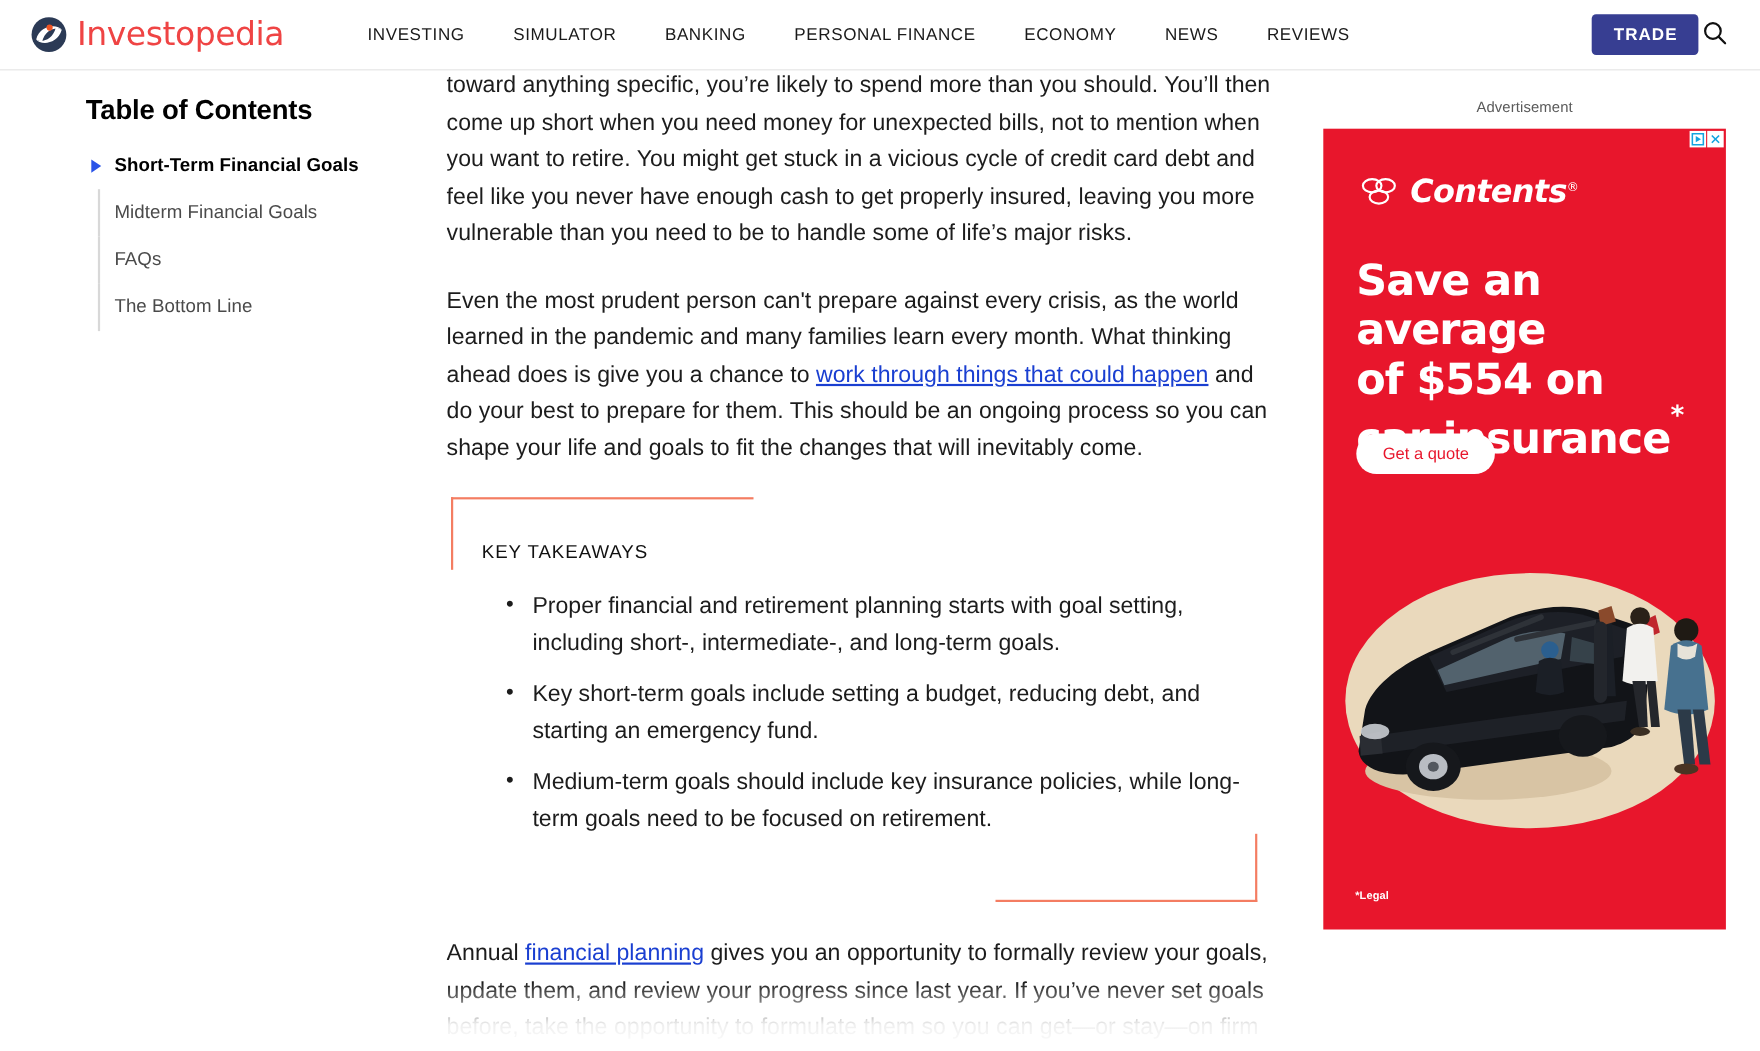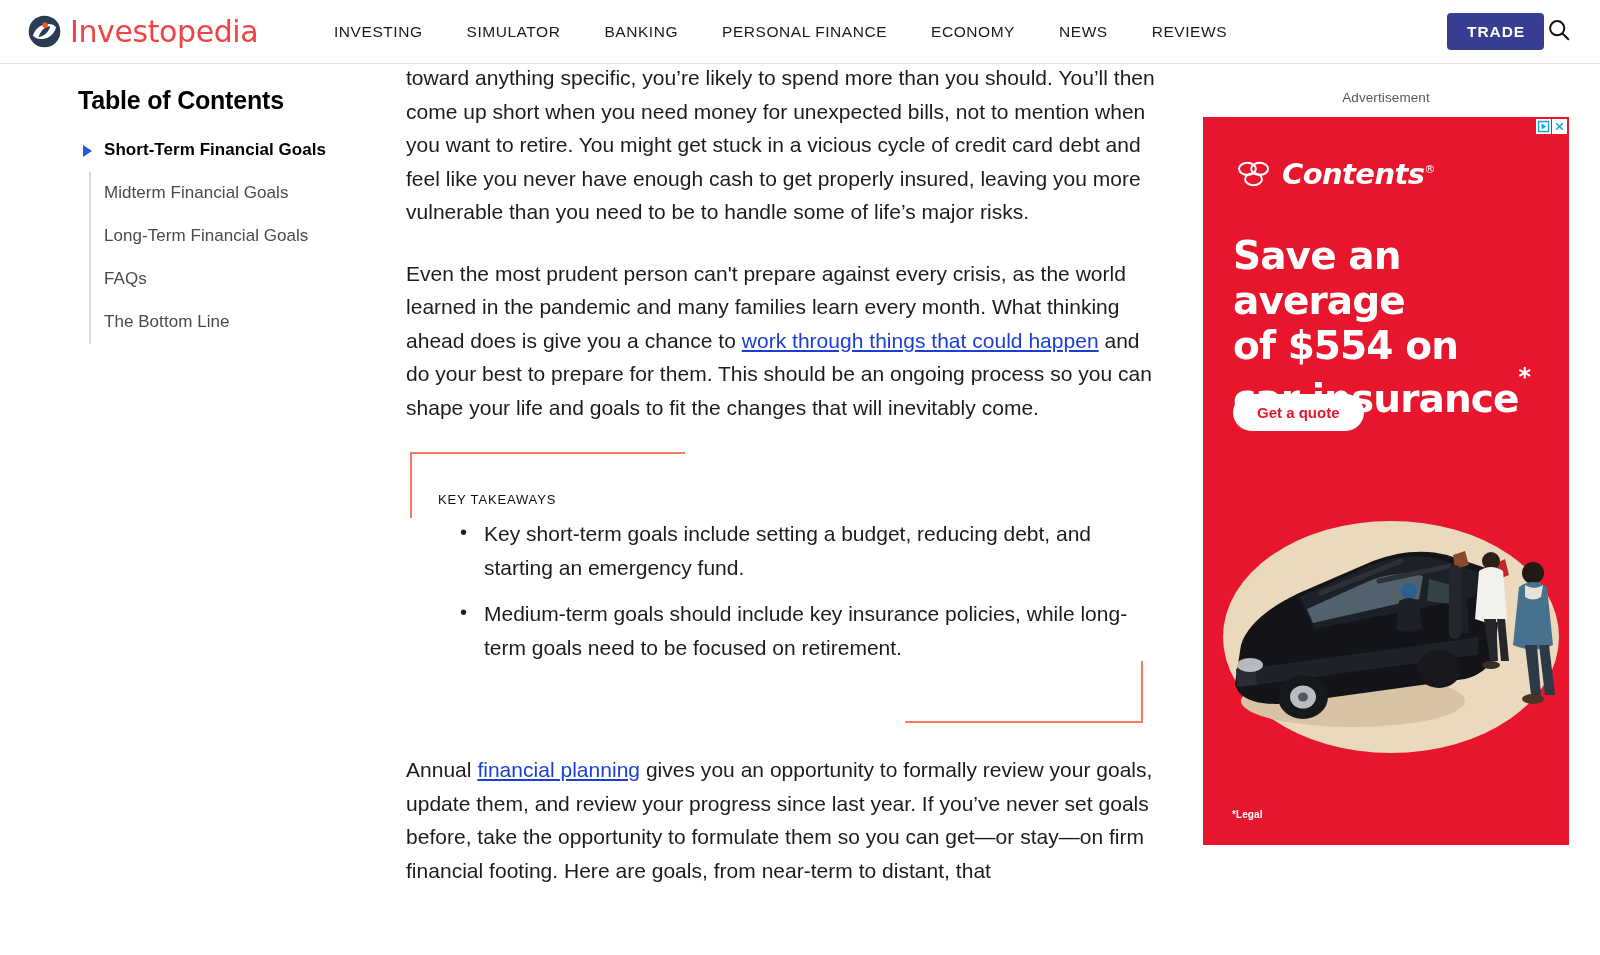--- a/index.html
+++ b/index.html
@@ -205,25 +205,25 @@
   }
   .corner-br {
     position: absolute;
     right: 0; bottom: 0;
     width: 238px; height: 62px;
     border-right: 2px solid #f47d62;
     border-bottom: 2px solid #f47d62;
   }
 
   .takeaways-title {
-    font-size: 13px;
+    font-size: 17px;
     letter-spacing: 0.85px;
     color: #111111;
     font-weight: 400;
-    margin: 0 0 10px 0;
+    margin: 0 0 22px 0;
     font-family: "Liberation Sans", sans-serif;
   }
 
   .takeaways-list {
     list-style: none;
     padding-left: 20px;
   }
   .takeaways-list li {
     position: relative;
     font-size: 21px;
@@ -323,21 +323,21 @@
   .ad-headline sup { font-size: 24px; top: -0.55em; position: relative; }
 
   .ad-cta {
     position: absolute;
     top: 277px; left: 30px;
     background: #ffffff;
     color: #e8162c;
     border: none;
     border-radius: 30px;
     font-size: 15px;
-    font-weight: 700;
+    font-weight: 400;
     padding: 11px 24px;
     cursor: pointer;
     font-family: "Liberation Sans", sans-serif;
     line-height: 1;
   }
 
   .ad-art {
     position: absolute;
     left: 0; right: 0;
     top: 352px;
@@ -402,23 +402,20 @@
 
       <li class="toc-item active">
         <span class="toc-marker"></span>
         <span class="toc-link">Short-Term Financial Goals</span>
       </li>
 
       <li class="toc-item inactive">
         <span class="toc-link">Midterm Financial Goals</span>
       </li>
 
-      <li class="toc-item inactive">
-        <span class="toc-link">Long-Term Financial Goals</span>
-      </li>
 
       <li class="toc-item inactive">
         <span class="toc-link">FAQs</span>
       </li>
 
       <li class="toc-item inactive">
         <span class="toc-link">The Bottom Line</span>
       </li>
     </ul>
   </aside>
@@ -429,20 +426,21 @@
 
     <p><span>Even the most prudent person can't prepare against every crisis, as the world learned in the pandemic and many families learn every month. What thinking ahead does is give you a chance to </span><a class="inline-link">work through things that could happen</a><span> and do your best to prepare for them. This should be an ongoing process so you can shape your life and goals to fit the changes that will inevitably come.</span></p>
 
     <section class="takeaways">
       <span class="corner-tl"></span>
       <span class="corner-br"></span>
 
       <h2 class="takeaways-title">KEY TAKEAWAYS</h2>
 
       <ul class="takeaways-list">
+        <li>Proper financial and retirement planning starts with goal setting, including short-, intermediate-, and long-term goals.</li>
         <li>Key short-term goals include setting a budget, reducing debt, and starting an emergency fund.</li>
         <li>Medium-term goals should include key insurance policies, while long-term goals need to be focused on retirement.</li>
       </ul>
     </section>
 
     <p><span>Annual </span><a class="inline-link">financial planning</a><span> gives you an opportunity to formally review your goals, update them, and review your progress since last year. If you’ve never set goals before, take the opportunity to formulate them so you can get—or stay—on firm financial footing. Here are goals, from near-term to distant, that</span></p>
 
     <div class="fade"></div>
   </main>
 

